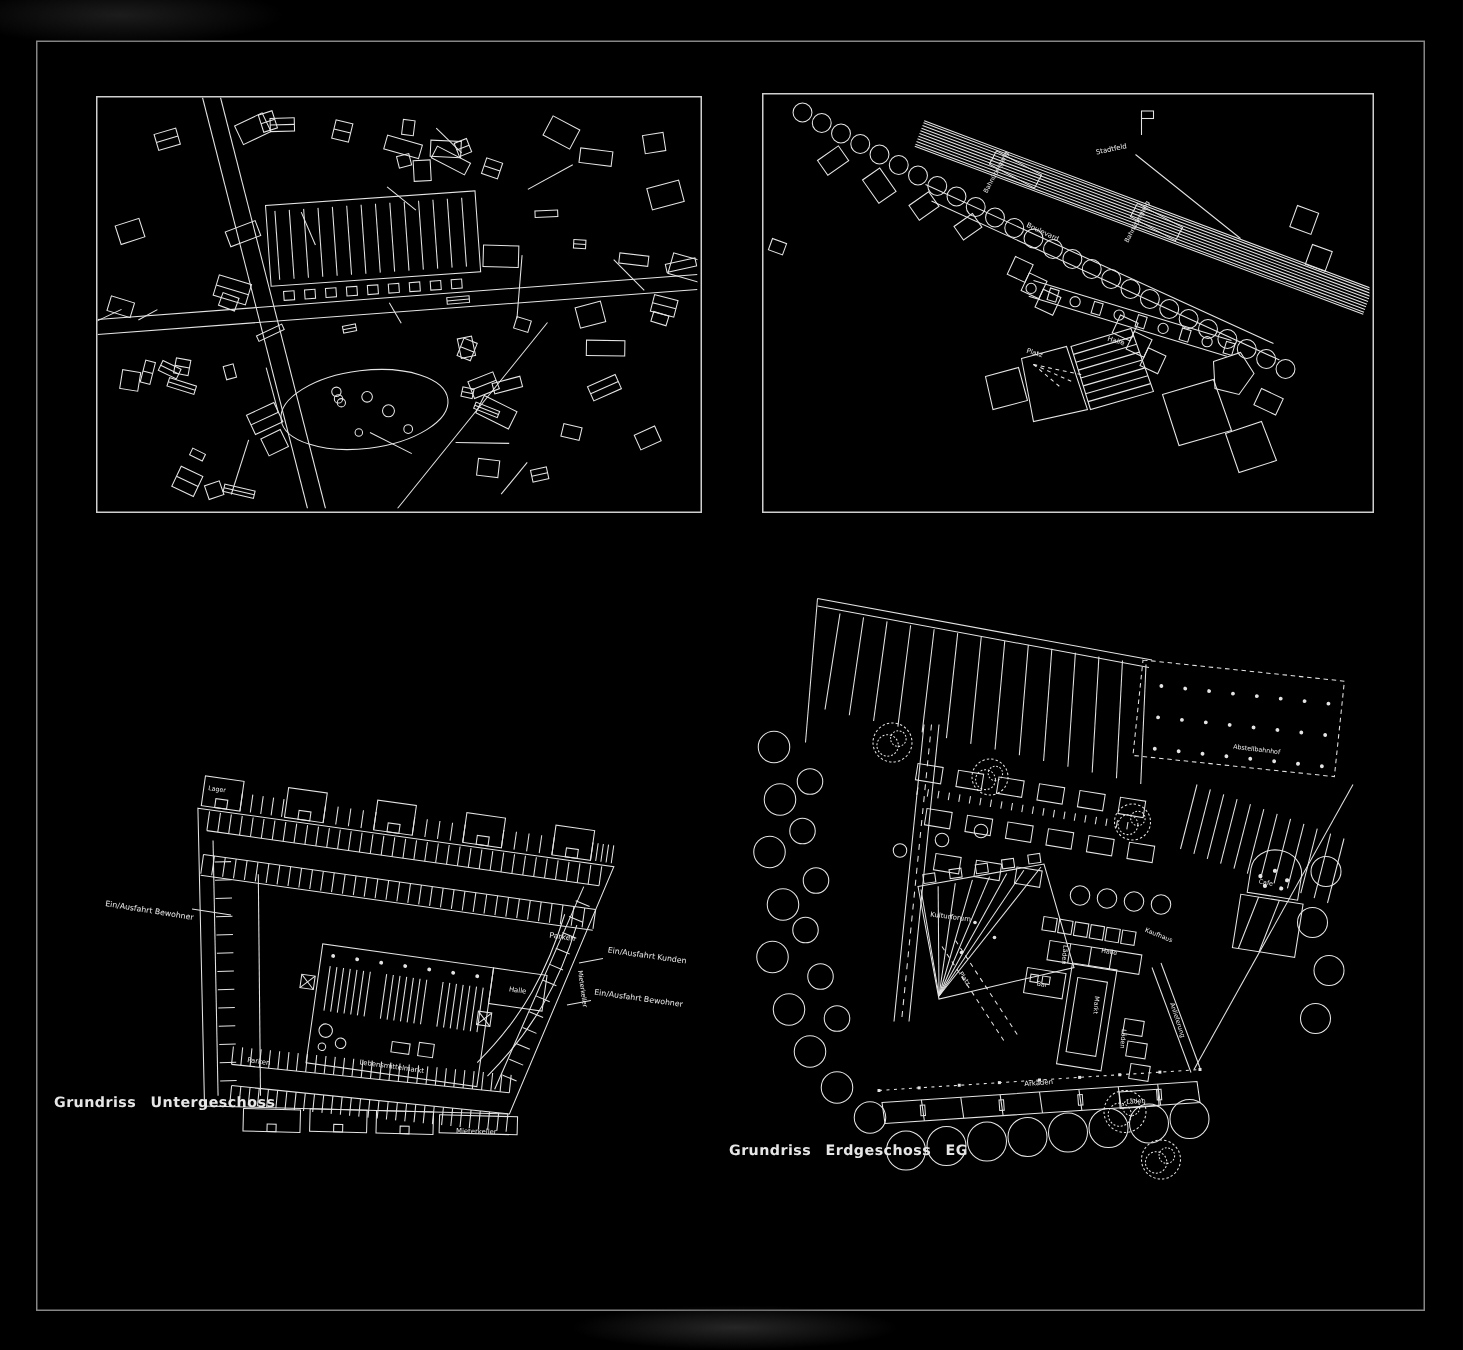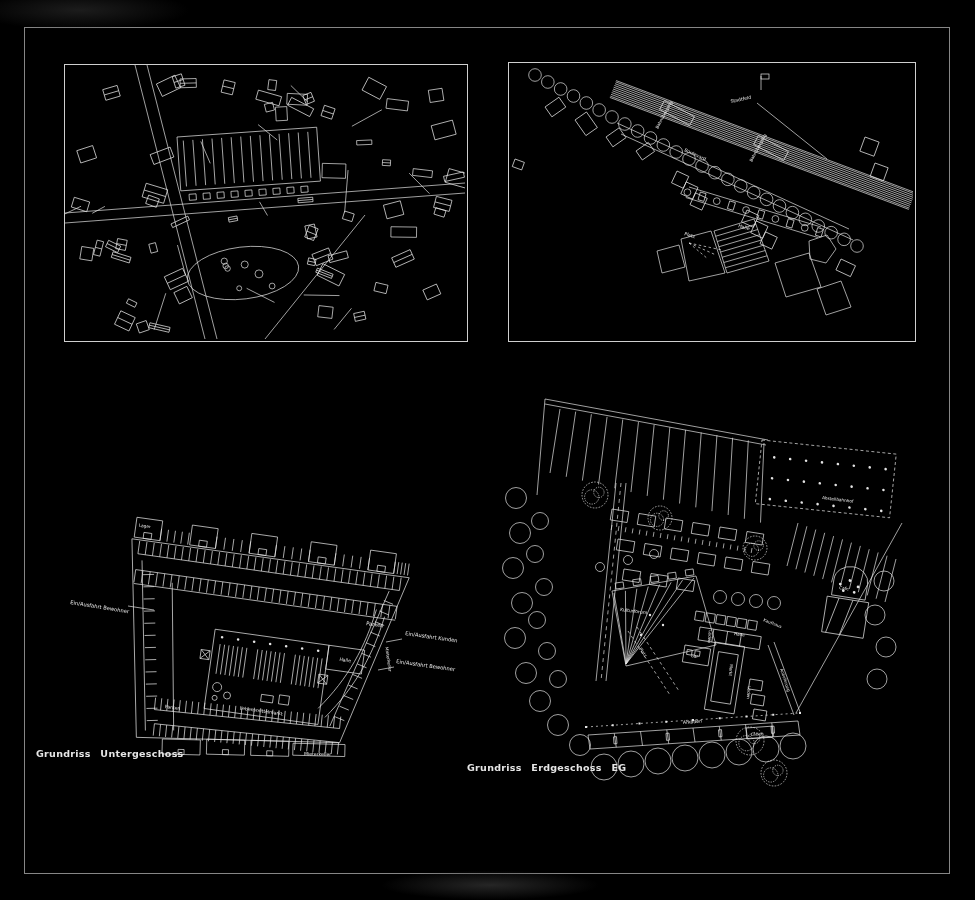--- a/index.html
+++ b/index.html
@@ -14,22 +14,22 @@
   #p-ug{left:28px;top:488px;width:445px;height:310px;}
   #p-eg{left:500px;top:383px;width:460px;height:410px;}
   svg{display:block;}
   .ink{stroke:#e4e4e4;stroke-width:.7;fill:none;stroke-linecap:butt;}
   .dot{fill:#e4e4e4;stroke:none;}
   text.lbl{fill:#ededed;stroke:none;font-family:"DejaVu Sans",sans-serif;}
   .f4{font-size:4.2px;} .f45{font-size:4.6px;} .f5{font-size:5.2px;}
   .mid{text-anchor:middle;}
   .caption{position:absolute;color:#e6e6e6;font-size:9.5px;font-weight:bold;
            letter-spacing:.3px;word-spacing:6px;}
-  #cap-ug{left:36px;top:748px;}
-  #cap-eg{left:467px;top:762px;}
+  #cap-ug{left:36px;top:730px;}
+  #cap-eg{left:486px;top:762px;}
   .smudge{position:absolute;pointer-events:none;}
   #sm1{left:380px;top:870px;width:220px;height:30px;
        background:radial-gradient(ellipse at center,#262626 0%,transparent 70%);}
   #sm2{left:-30px;top:-10px;width:220px;height:40px;
        background:radial-gradient(ellipse at center,#1c1c1c 0%,transparent 70%);}
 </style>
 </head>
 <body>
 
 <div id="stage">

